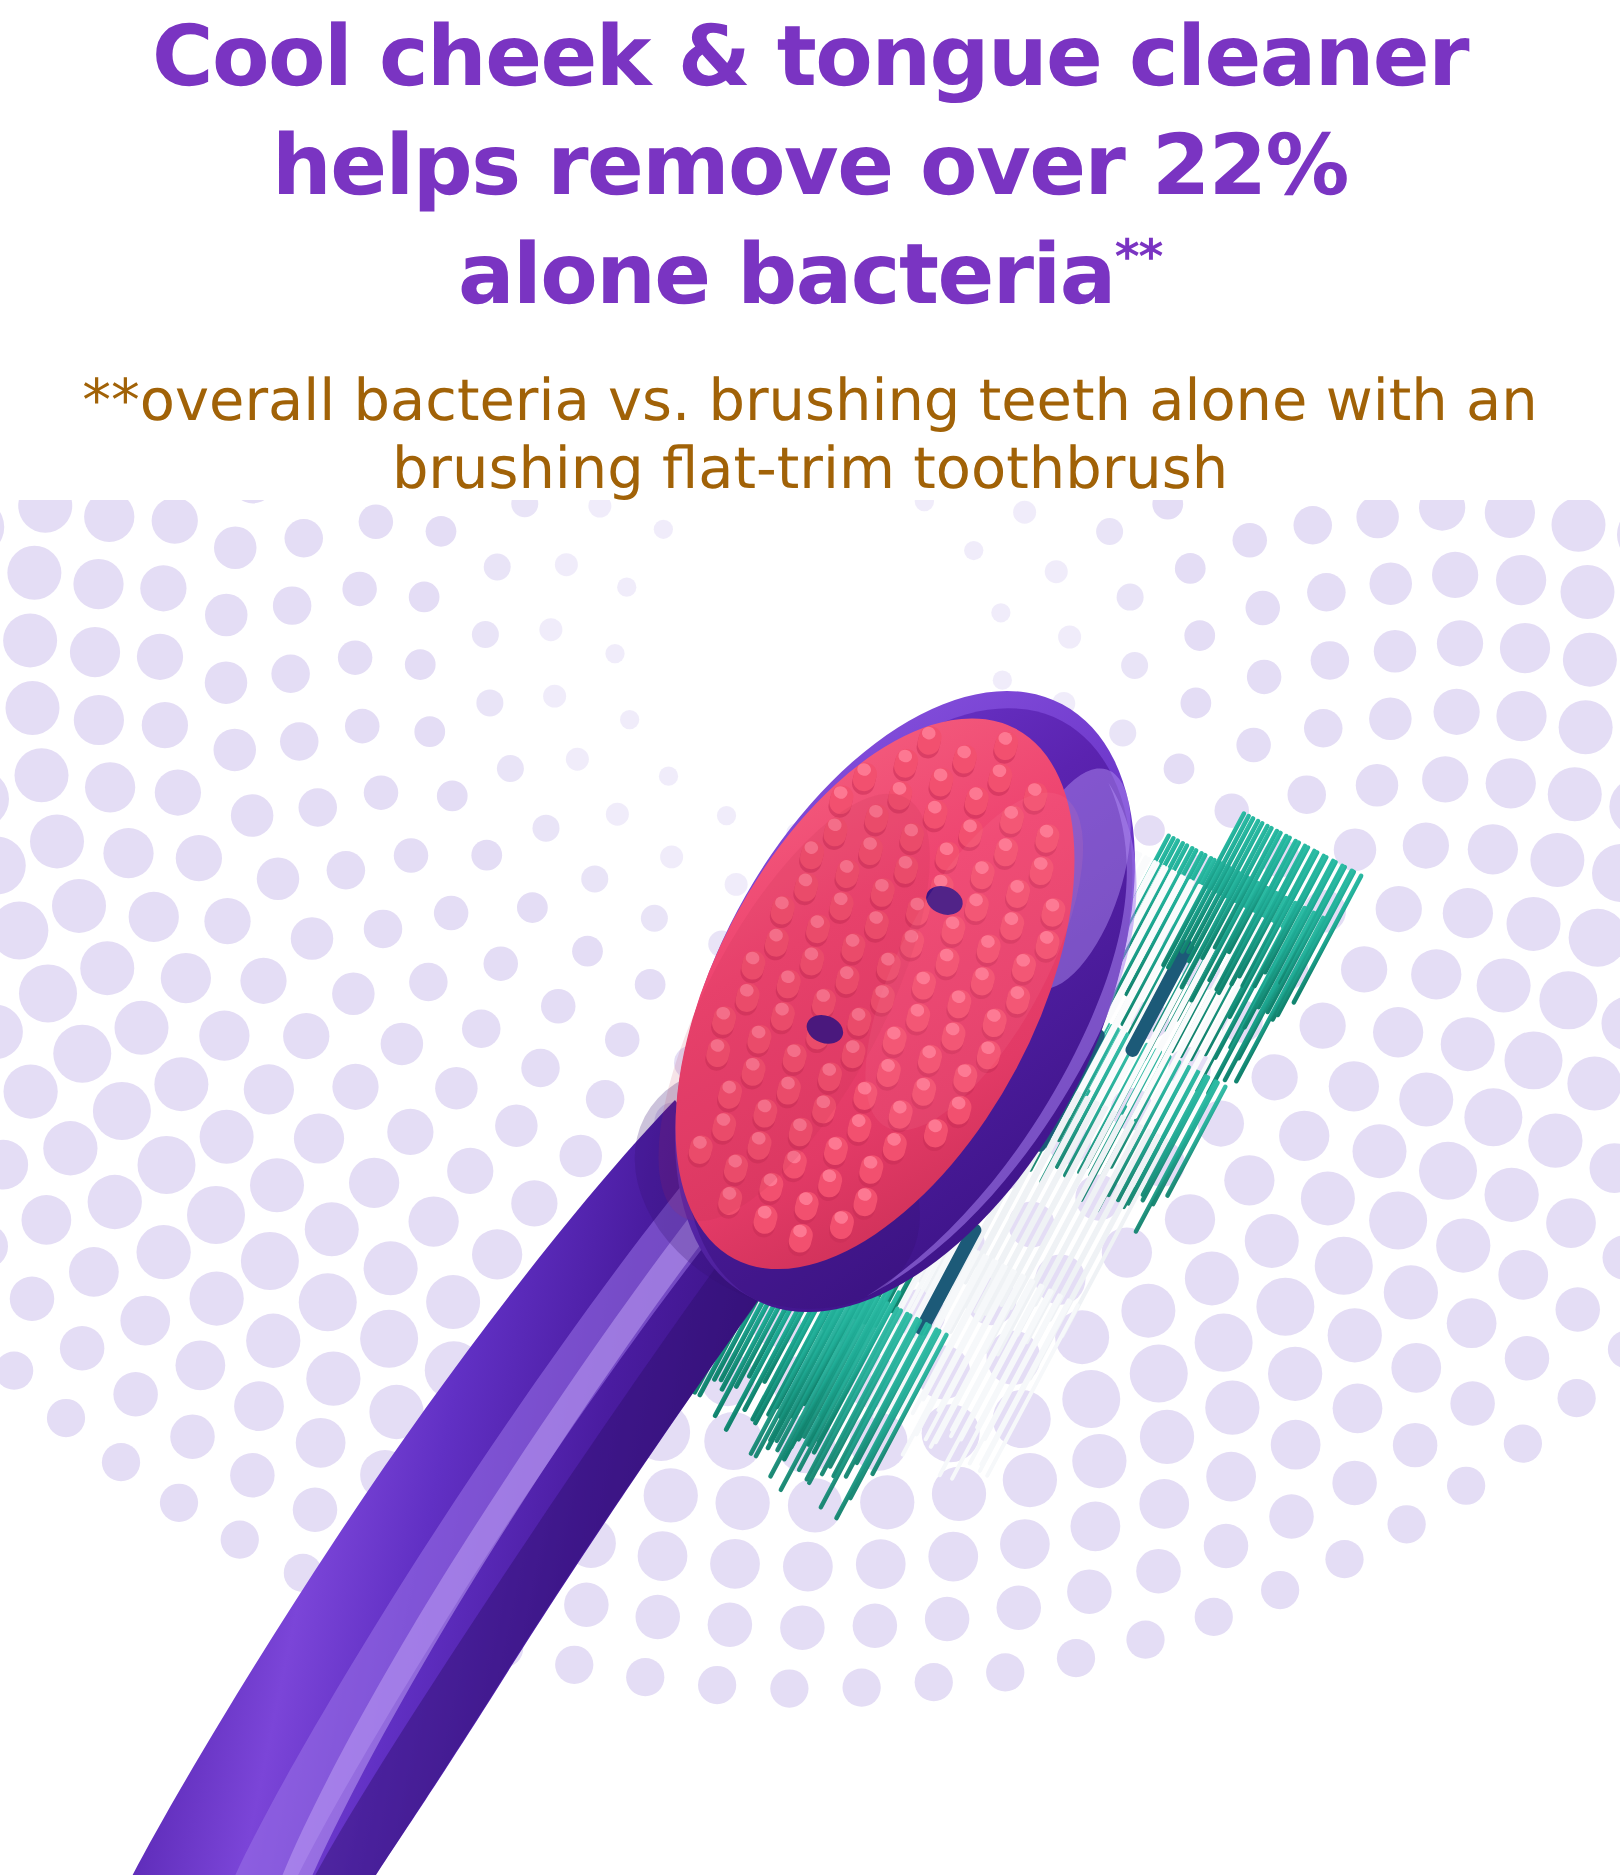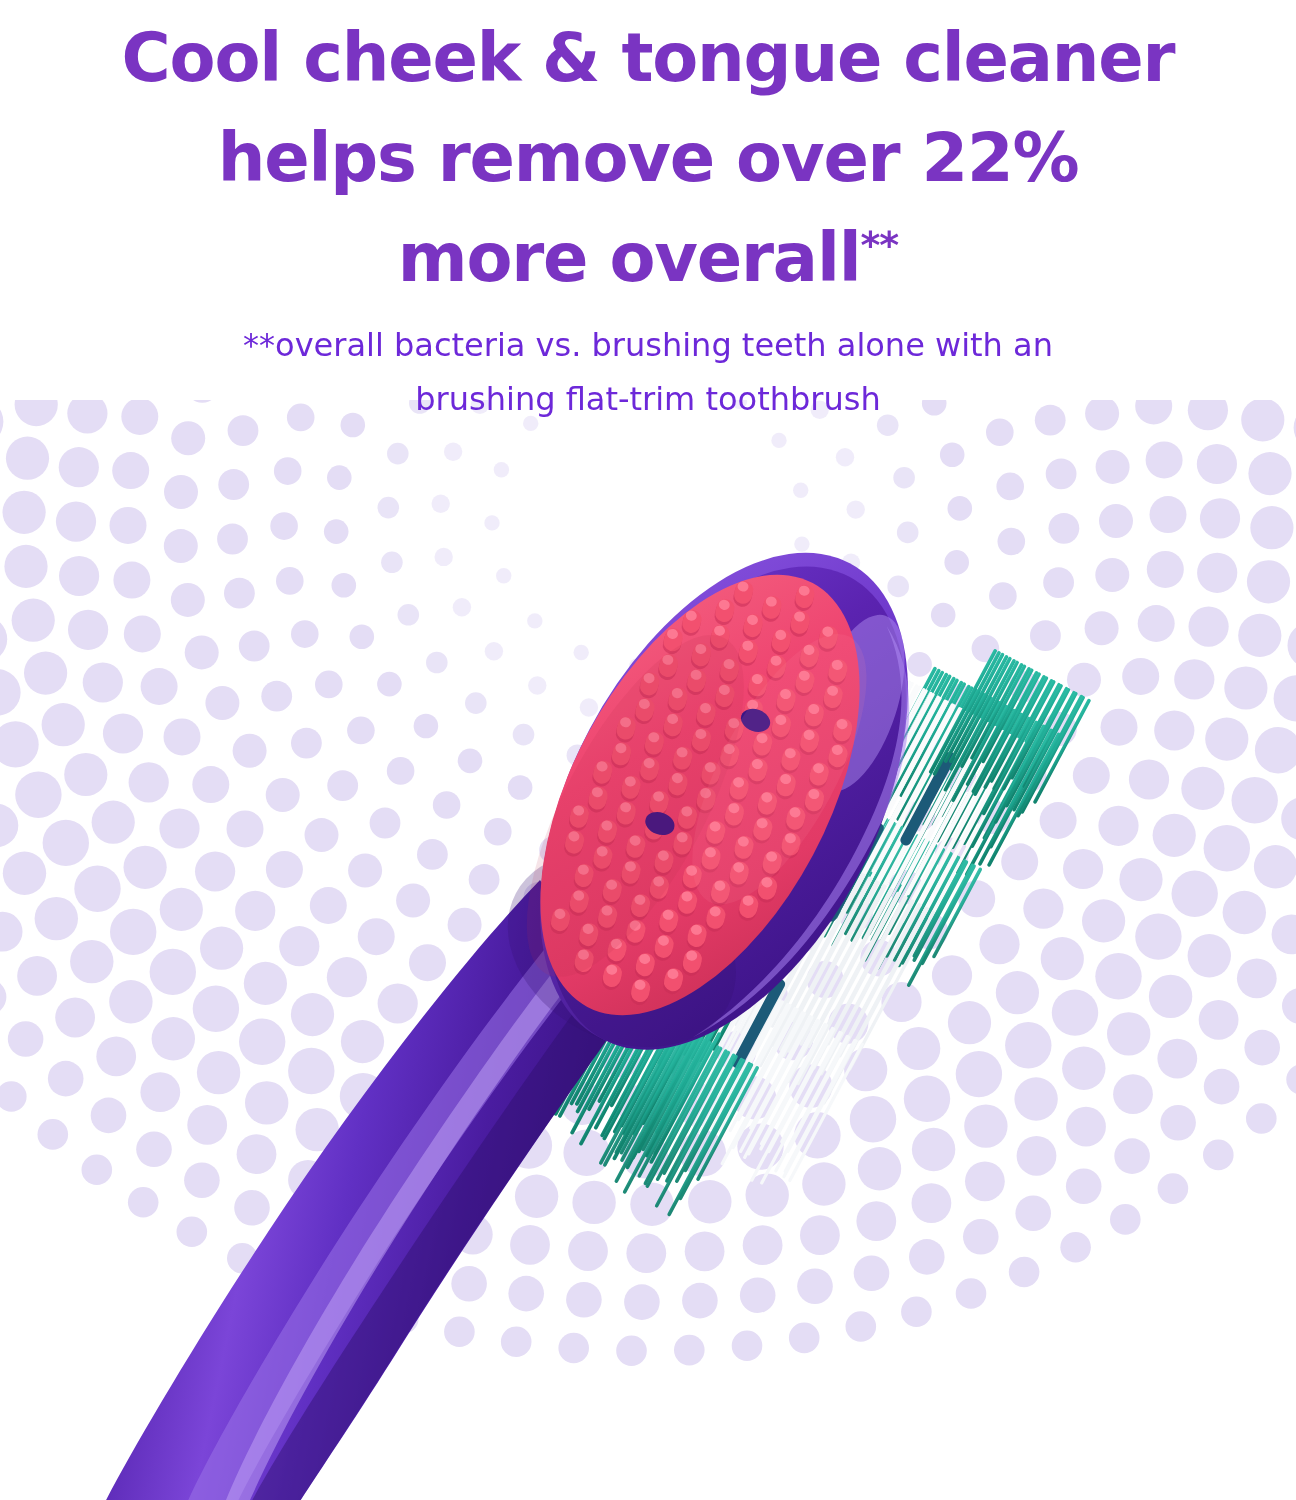--- a/index.html
+++ b/index.html
@@ -18,36 +18,36 @@
   
   #textblock{position:absolute;left:0;top:0;width:1296px;z-index:6;text-align:center;}
   .headline{
     font-family:"DejaVu Sans", sans-serif;
     font-weight:700;
     font-size:67px;
     line-height:84px;
     letter-spacing:-1.2px;
     color:#7A34C2;
     margin:0;
-    padding-top:16px;
+    padding-top:3px;
     white-space:nowrap;
   }
   .headline .sup{
     font-size:38px;
     vertical-align:super;
     line-height:0;
     letter-spacing:-1px;
   }
   .subnote{
     font-family:"DejaVu Sans", sans-serif;
     font-weight:400;
-    font-size:32px;
+    font-size:46px;
     line-height:54px;
-    color:#6d28d9;
-    margin:4px;
+    color:#a16207;
+    margin:18px;
     padding-top:14px;
   }
   .subnote .l2{display:block;}
 
   
   #brush{position:absolute;left:0;top:0;width:1296px;height:1500px;z-index:4;}
 </style>
 </head>
 <body>
 
@@ -1416,20 +1416,20 @@
         <ellipse cx="-52" cy="40" rx="70" ry="190" fill="#B82B50" opacity="0.13"></ellipse>
         <ellipse cx="58" cy="-60" rx="58" ry="150" fill="#FF8FA6" opacity="0.12"></ellipse>
       </g>
 
     </g>
   </svg>
 
   <div id="textblock">
     <h1 class="headline">Cool cheek &amp; tongue cleaner</h1>
     <h1 class="headline">helps remove over 22%</h1>
-    <h1 class="headline"><span>more overall</span><span class="sup">**</span></h1>
+    <h1 class="headline"><span>alone bacteria</span><span class="sup">**</span></h1>
     <p class="subnote">
       <span>**overall bacteria vs. brushing teeth alone with an</span>
       <span class="l2">brushing flat-trim toothbrush</span>
     </p>
   </div>
 
 </div>
 
 </body></html>

